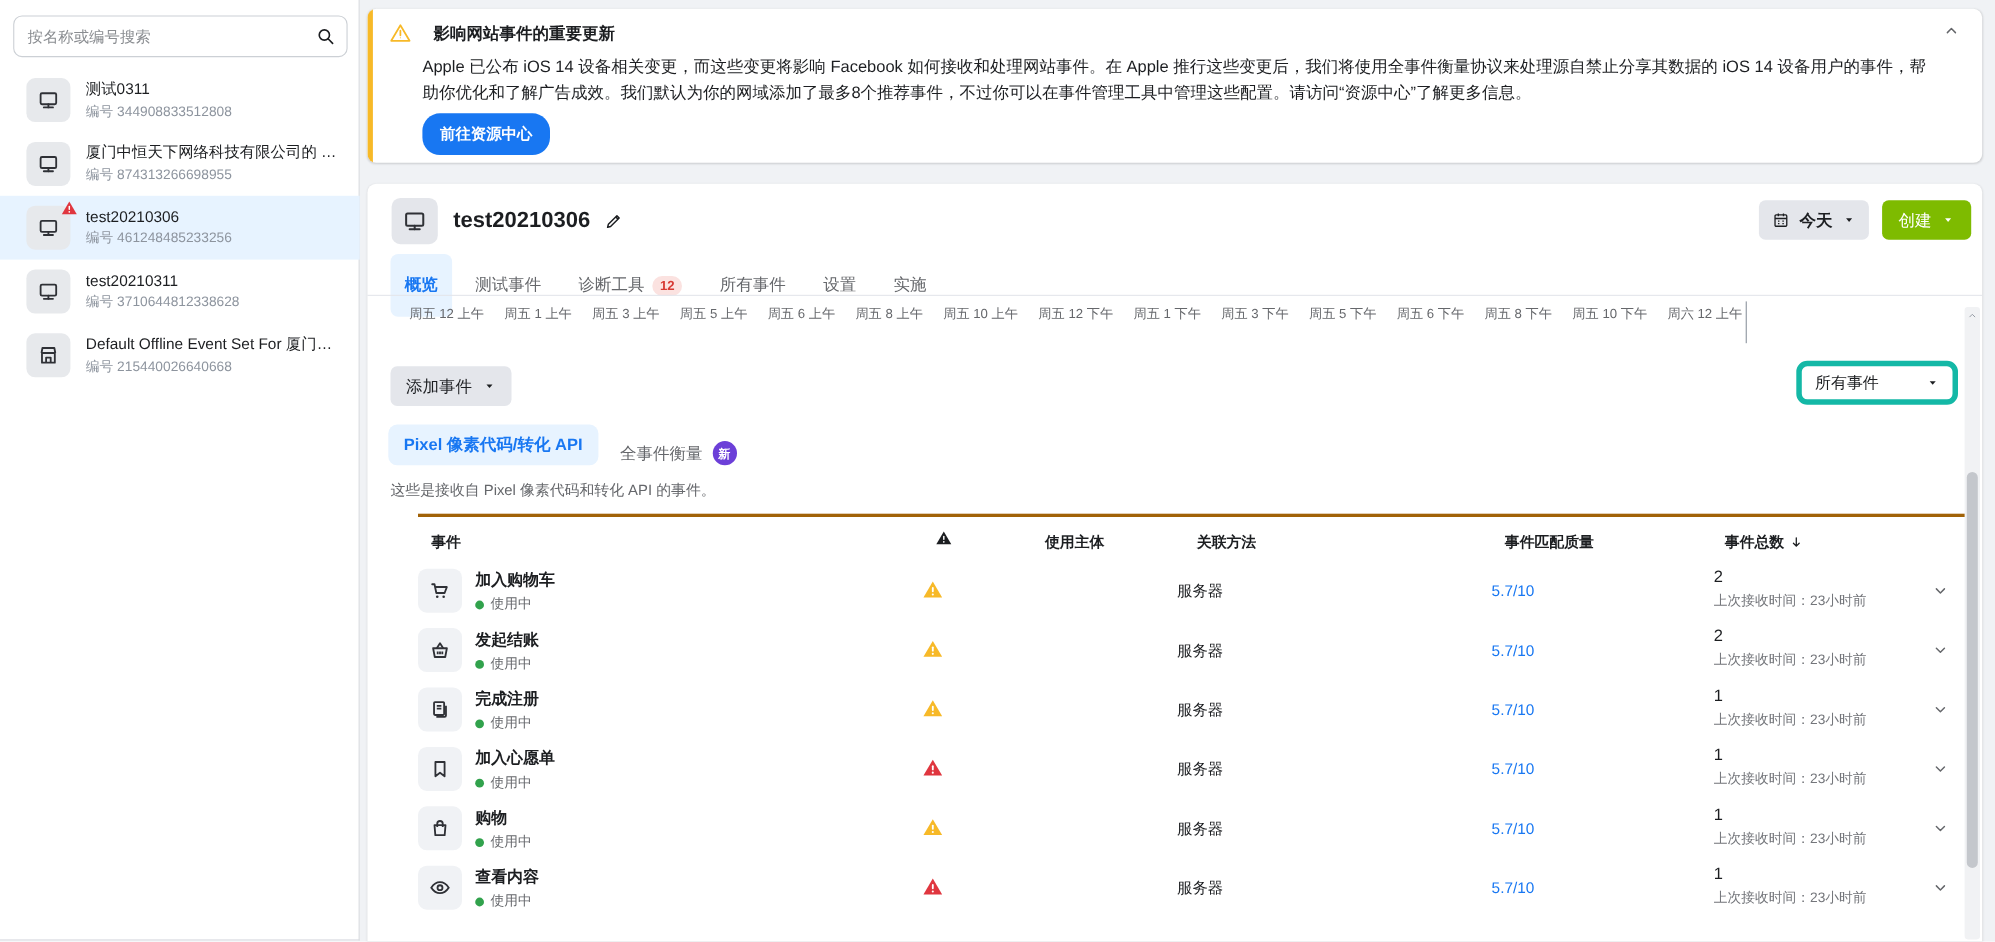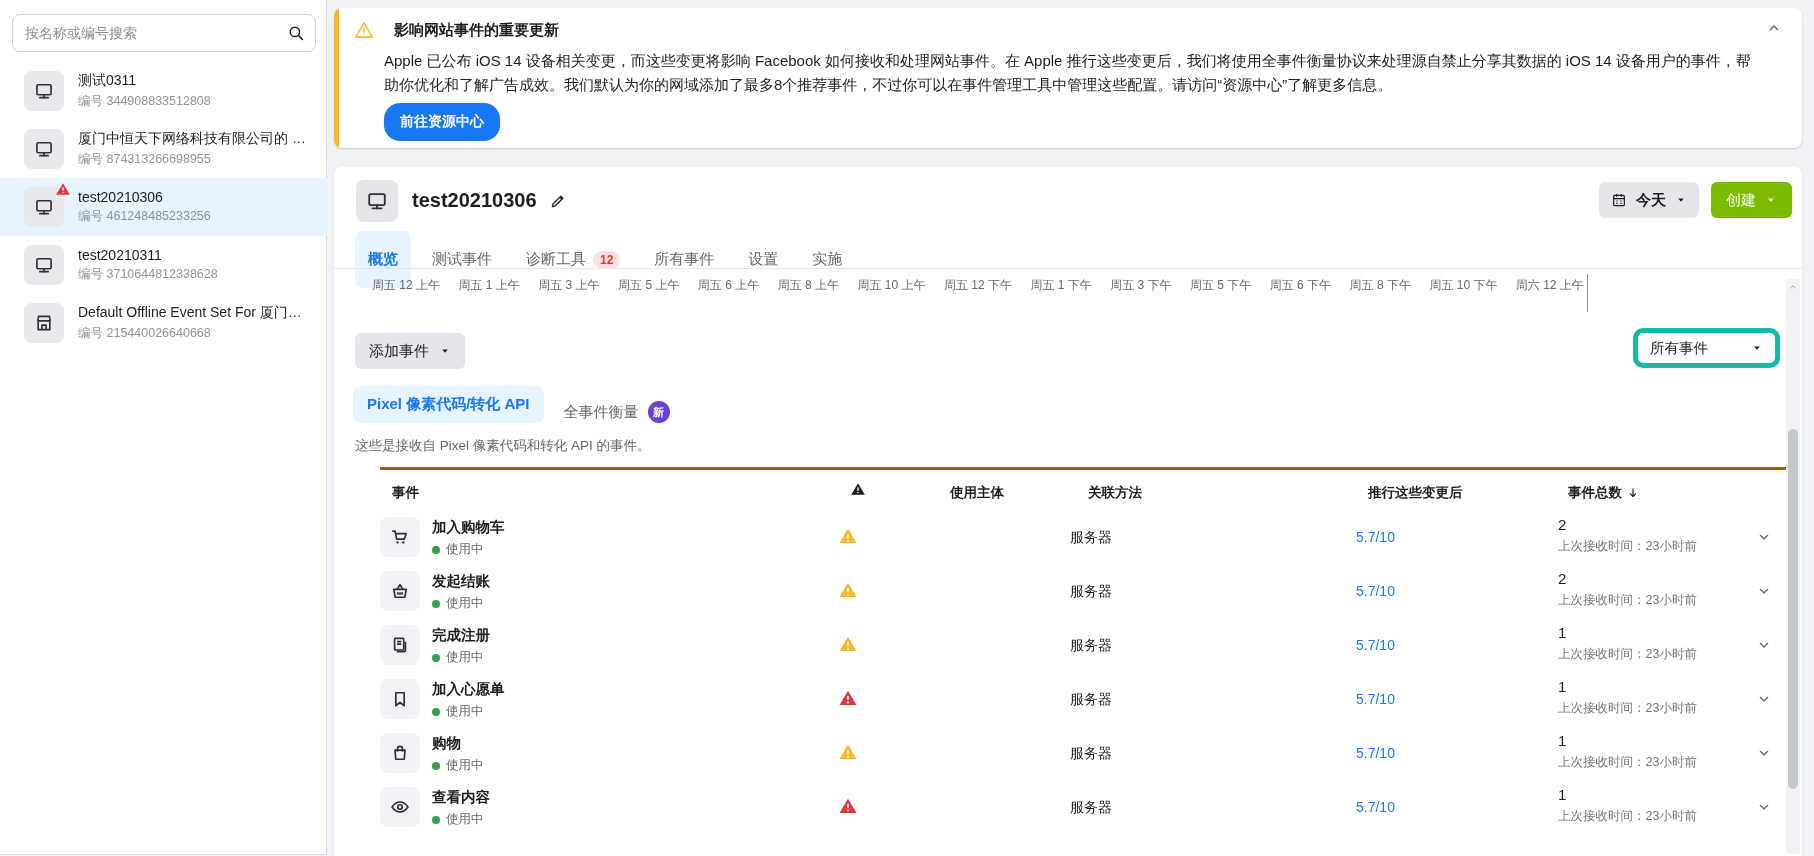--- a/index.html
+++ b/index.html
@@ -364,21 +364,21 @@
     <span class="th th-event">事件</span>
     <span class="th th-warn icon s16" data-icon="warning-filled-icon">
         <svg viewBox="0 0 24 24">
           <path d="M12 3.2 22.2 20.5H1.8z" fill="currentColor"></path>
           <rect x="11" y="9.2" width="2" height="5.6" rx="1" fill="#fff"></rect>
           <circle cx="12" cy="17.3" r="1.15" fill="#fff"></circle>
         </svg>
       </span>
     <span class="th th-entity">使用主体</span>
     <span class="th th-method">关联方法</span>
-    <span class="th th-quality">推行这些变更后</span>
+    <span class="th th-quality">事件匹配质量</span>
     <span class="th th-total">
       <span>事件总数</span>
       <span class="icon s14" data-icon="arrow-down-icon">
           <svg viewBox="0 0 24 24" fill="none" stroke="currentColor" stroke-width="2" stroke-linecap="round" stroke-linejoin="round">
             <path d="M12 5v13M7.5 13.5 12 18l4.5-4.5"></path>
           </svg>
         </span>
     </span>
   </div>
 

